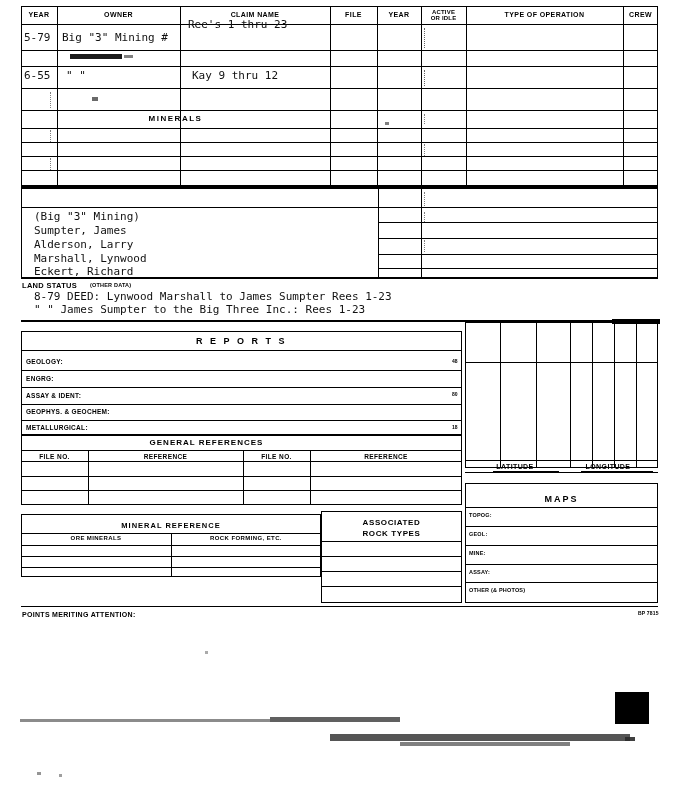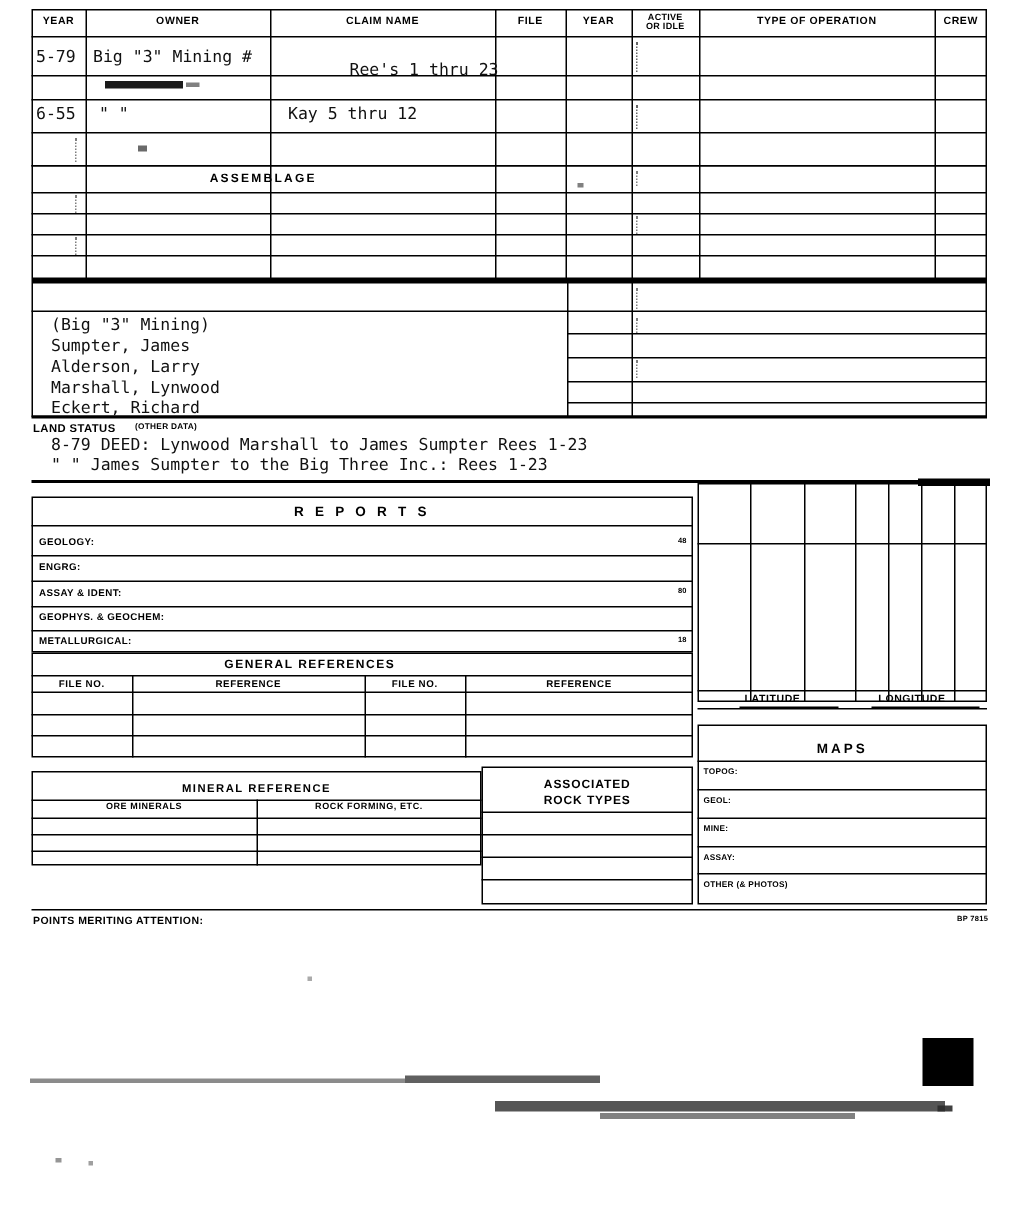--- a/index.html
+++ b/index.html
@@ -135,36 +135,36 @@
   <div class="hdr" style="left:466px; top:11px; width:157px;">TYPE OF OPERATION</div>
   <div class="hdr" style="left:623px; top:11px; width:35px;">CREW</div>
 
   <div class="hline" style="left:21px; top:50px; width:637px;"></div>
   <div class="hline" style="left:21px; top:66px; width:637px;"></div>
   <div class="hline" style="left:21px; top:88px; width:637px;"></div>
   <div class="hline" style="left:21px; top:110px; width:637px;"></div>
 
   <div class="hand" style="left:24px; top:31px;">5-79</div>
   <div class="hand" style="left:62px; top:31px;">Big "3" Mining #</div>
-  <div class="hand" style="left:188px; top:40px;margin-left:45px;">Ree's 1 thru 23</div>
+  <div class="hand" style="left:188px; top:18px;">Ree's 1 thru 23</div>
 
   <div class="hand" style="left:24px; top:69px;">6-55</div>
   <div class="hand" style="left:66px; top:69px;">"        "</div>
-  <div class="hand" style="left:192px; top:69px;">Kay 5 thru 12</div>
+  <div class="hand" style="left:192px; top:69px;">Kay 9 thru 12</div>
 
   <div class="smear" style="left:70px; top:54px; width:52px; height:5px;"></div>
   <div class="noise" style="left:124px; top:55px; width:9px; height:3px; opacity:.6;"></div>
   <div class="noise" style="left:92px; top:97px; width:6px; height:4px; opacity:.7;"></div>
 
   <div class="dotline" style="left:424px; top:28px; height:20px; opacity:.6;"></div>
   <div class="dotline" style="left:424px; top:70px; height:16px; opacity:.6;"></div>
   <div class="dotline" style="left:50px; top:92px; height:16px; opacity:.5;"></div>
 
   <div class="hline" style="left:21px; top:110px; width:637px;"></div>
-  <div class="sectitle" style="left:21px; top:114px; width:309px; font-size:8px; letter-spacing:1.5px;">ASSEMBLAGE</div>
+  <div class="sectitle" style="left:21px; top:114px; width:309px; font-size:8px; letter-spacing:1.5px;">MINERALS</div>
   <div class="hline" style="left:21px; top:128px; width:637px;"></div>
   <div class="hline" style="left:21px; top:142px; width:637px;"></div>
   <div class="hline" style="left:21px; top:156px; width:637px;"></div>
   <div class="hline" style="left:21px; top:170px; width:637px;"></div>
   <div class="hline" style="left:21px; top:186px; width:637px; height:2px;"></div>
 
   <div class="dotline" style="left:50px; top:130px; height:12px; opacity:.5;"></div>
   <div class="dotline" style="left:50px; top:158px; height:12px; opacity:.5;"></div>
   <div class="dotline" style="left:424px; top:114px; height:10px; opacity:.5;"></div>
   <div class="dotline" style="left:424px; top:144px; height:12px; opacity:.5;"></div>

